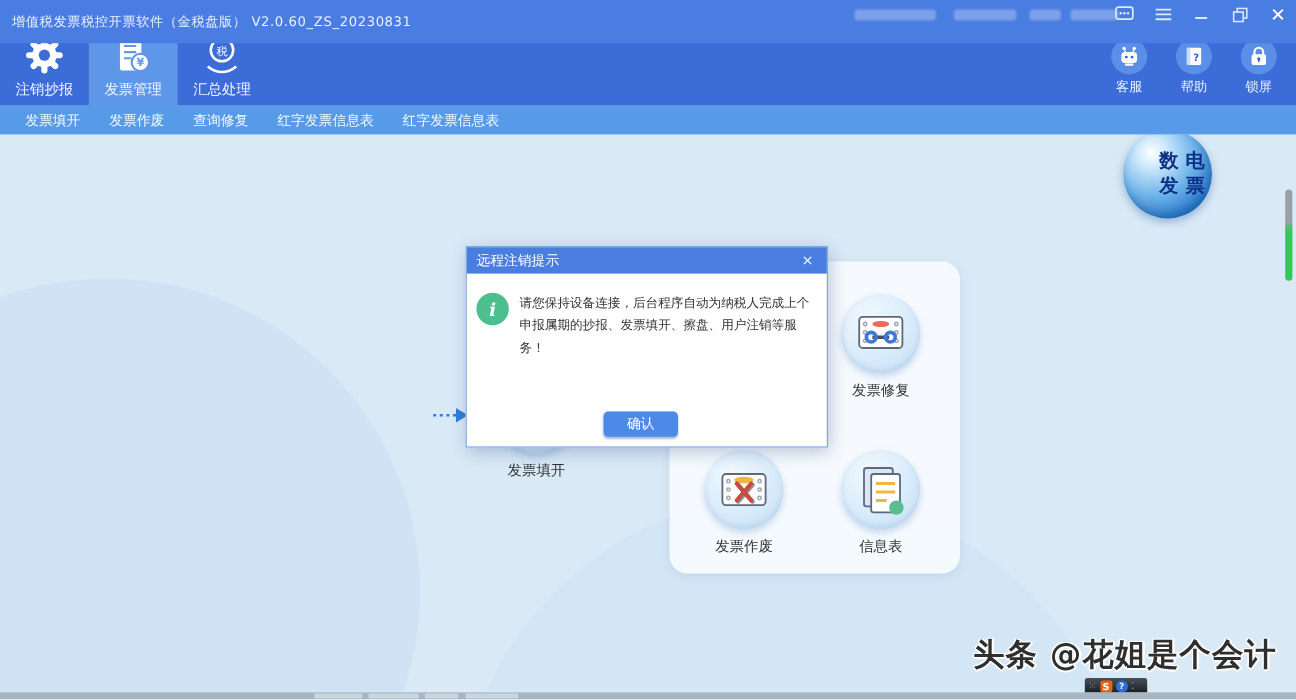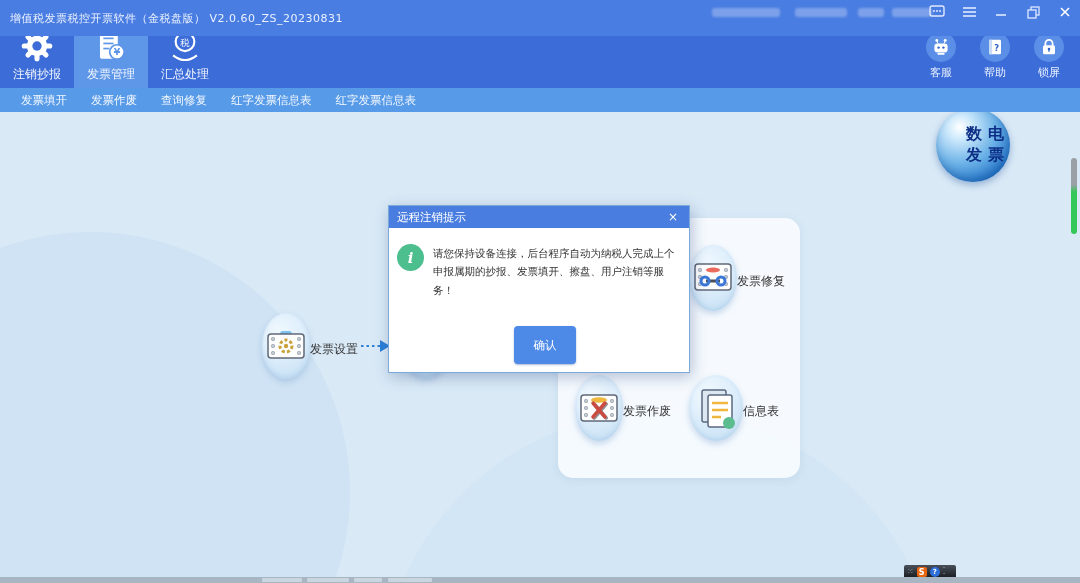--- a/index.html
+++ b/index.html
@@ -33,21 +33,21 @@
   .sub-item { color:#f4f9ff; font-size:11.5px; white-space:nowrap; }
 
   
   .content { position:absolute; left:0; top:112px; width:1080px; height:465px; overflow:hidden; }
   .bg-circle { position:absolute; border-radius:50%; background:rgba(199,223,242,.55); }
   .bgc1 { left:-170px; top:120px; width:520px; height:520px; }
   .bgc2 { left:380px; top:300px; width:560px; height:560px; background:rgba(205,227,244,.45); }
 
   .panel { position:absolute; left:558px; top:106px; width:242px; height:260px; background:rgba(250,253,255,.85); border-radius:15px; box-shadow:0 2px 8px rgba(120,160,200,.18); }
 
-  .shortcut { position:absolute; width:90px; display:flex; flex-direction:row; align-items:center; }
+  .shortcut { position:absolute; width:90px; display:flex; flex-direction:column; align-items:center; }
   .circle-icon { width:66px; height:66px; border-radius:50%;
     background:radial-gradient(circle at 35% 28%, #f0f8fe 0%, #ddeefb 45%, #c2ddf2 100%);
     box-shadow:0 3px 6px rgba(110,150,200,.35), inset 0 -2px 4px rgba(140,180,220,.35);
     display:flex; align-items:center; justify-content:center; }
   .circle-icon svg { width:48px; height:48px; }
   .shortcut .lbl { margin-top:6px; font-size:12px; color:#333; white-space:nowrap; }
 
   .sc-settings { left:262px; top:201px; }
   .sc-fill     { left:402px; top:200px; z-index:2; }
   .sc-repair   { left:689px; top:133px; }
@@ -64,21 +64,21 @@
 
   
   .dialog { position:absolute; left:388px; top:93px; width:302px; height:168px; background:#fff; border:1px solid #7aa9da; box-shadow:2px 4px 14px rgba(30,60,120,.three); box-shadow:2px 4px 14px rgba(30,60,120,.3); z-index:50; }
   .dlg-title { height:22px; background:#4a7de0; display:flex; align-items:center; padding:0 8px;gap:28px; }
   .dlg-title .t { color:#fff; font-size:11.5px; flex:1; }
   .dlg-close { color:#fff; font-size:12px; width:16px; text-align:center; cursor:default; }
   .dlg-body { display:flex; padding:16px 12px 0 8px; gap:9px; }
   .info-circle { width:27px; height:27px; border-radius:50%; background:#4dbe8e; color:#fff; flex:0 0 27px;
     display:flex; align-items:center; justify-content:center; font:italic bold 15px "DejaVu Serif","Liberation Serif",serif; }
   .dlg-msg { width:256px; font-size:10.5px; color:#333; line-height:1.75; letter-spacing:0; }
-  .dlg-btn { position:absolute; left:125px; bottom:8px; width:62px; height:38px; background:#4d8ae8; border:none; border-radius:4px;
+  .dlg-btn { position:absolute; left:114px; bottom:8px; width:62px; height:21px; background:#4d8ae8; border:none; border-radius:4px;
     color:#fff; font-size:11.5px; box-shadow:0 1px 2px rgba(40,80,160,.4); }
 
   
   .scroll-thumb { position:absolute; right:3px; top:46px; width:6px; height:76px; border-radius:3px;
     background:linear-gradient(#9aa0a6 0%, #9aa0a6 35%, #35c758 45%, #35c758 100%); z-index:8; }
 
   .watermark { position:absolute; right:16px; bottom:14px; font-size:26px; font-weight:bold; color:#2f2f2f; letter-spacing:1px; z-index:60; white-space:nowrap;
     text-shadow:-1px -1px 0 #fff, 1px -1px 0 #fff, -1px 1px 0 #fff, 1px 1px 0 #fff, 0 2px 0 #fff, 2px 0 0 #fff; }
 
   .ime-bar { position:absolute; left:904px; top:453px; width:52px; height:14px; background:linear-gradient(#4a505a,#15171c); border-radius:2px;
@@ -233,39 +233,20 @@
     <div class="bg-circle bgc1"></div>
     <div class="bg-circle bgc2"></div>
 
     <div class="panel"></div>
 
     <div class="badge">
       <div>数电</div>
       <div>发票</div>
     </div>
 
-    <div class="shortcut sc-settings">
-      <div class="circle-icon">
-        <svg viewBox="0 0 48 48">
-          <rect x="18" y="9" width="12" height="6" rx="3" fill="#7cc3f0"></rect>
-          <rect x="6" y="12" width="36" height="24" rx="3" fill="#fdfdfd" stroke="#606878" stroke-width="1.5"></rect>
-          <g fill="none" stroke="#9aa4b2" stroke-width="1.2">
-              <circle cx="11" cy="17" r="1.4"></circle>
-              <circle cx="11" cy="24" r="1.4"></circle>
-              <circle cx="11" cy="31" r="1.4"></circle>
-              <circle cx="37" cy="17" r="1.4"></circle>
-              <circle cx="37" cy="24" r="1.4"></circle>
-              <circle cx="37" cy="31" r="1.4"></circle>
-            </g>
-          <circle cx="24" cy="24" r="6" fill="none" stroke="#c9a23c" stroke-width="3" stroke-dasharray="3 2.2"></circle>
-          <circle cx="24" cy="24" r="2.2" fill="#c9a23c"></circle>
-        </svg>
-      </div>
-      <span class="lbl">发票设置</span>
-    </div>
 
     <svg class="flow-arrow" width="32" height="16" viewBox="0 0 32 16">
       <line x1="1" y1="8" x2="20" y2="8" stroke="#2e7fd8" stroke-width="2" stroke-dasharray="2.5 3"></line>
       <path d="M20 2 L30 8 L20 14 z" fill="#2e7fd8"></path>
     </svg>
 
     <div class="shortcut sc-fill">
       <div class="circle-icon">
         <svg viewBox="0 0 48 48">
             <rect x="10" y="8" width="28" height="32" rx="2" fill="#fff" stroke="#5a6a80" stroke-width="1.5"></rect>
@@ -349,20 +330,21 @@
       </div>
       <div class="dlg-body">
         <span class="info-circle">i</span>
         <p class="dlg-msg">请您保持设备连接，后台程序自动为纳税人完成上个申报属期的抄报、发票填开、擦盘、用户注销等服务！</p>
       </div>
       <button class="dlg-btn">确认</button>
     </div>
 
     <div class="scroll-thumb"></div>
 
+    <div class="watermark">头条 @花姐是个会计</div>
 
     <div class="ime-bar">
       <span class="ime-grip">⁙</span>
       <span class="ime-s">S</span>
       <span class="ime-q">?</span>
       <span class="ime-menu">⁚</span>
     </div>
   </div>
 
   <div class="taskbar-strip">

